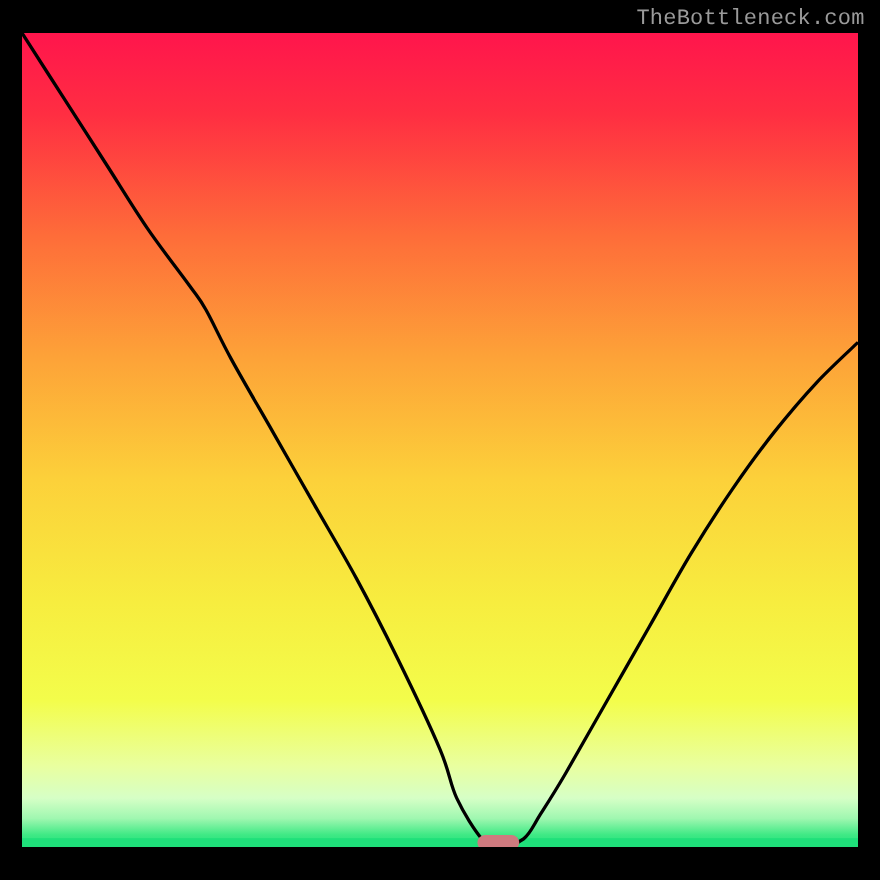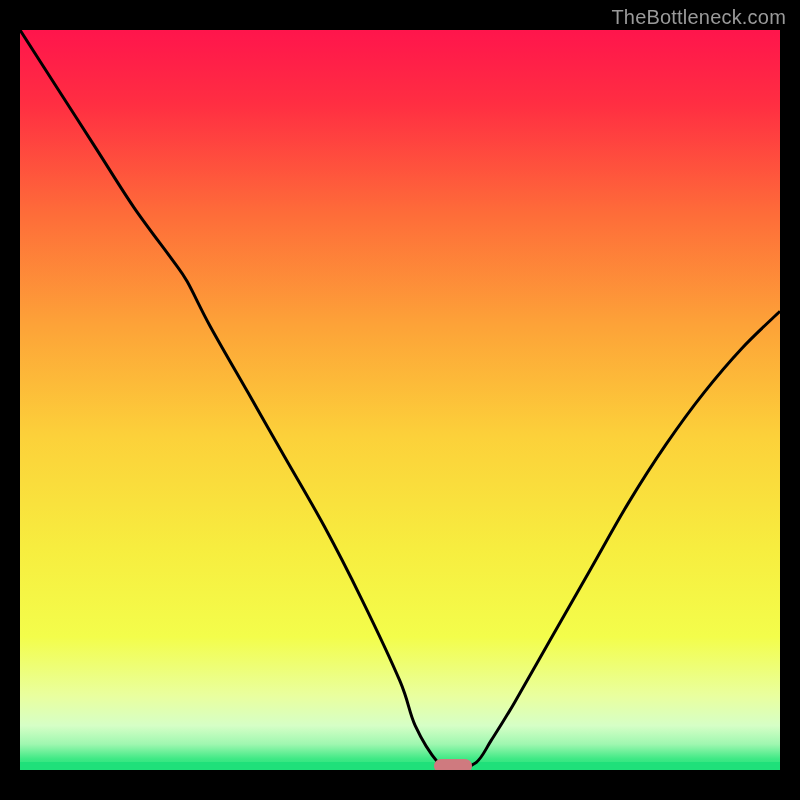--- a/index.html
+++ b/index.html
@@ -9,20 +9,21 @@
     height: 800px;
     background: #000;
     overflow: hidden;
     font-family: Arial, Helvetica, sans-serif;
   }
   .stage {
     position: relative;
     width: 800px;
     height: 800px;
     background: #000;
+    font-family: Liberation Mono, monospace;
   }
   .watermark {
     position: absolute;
     top: 6px;
     right: 14px;
     color: #9a9a9a;
     font-size: 20px;
     font-weight: 500;
     letter-spacing: 0.2px;
     z-index: 10;

